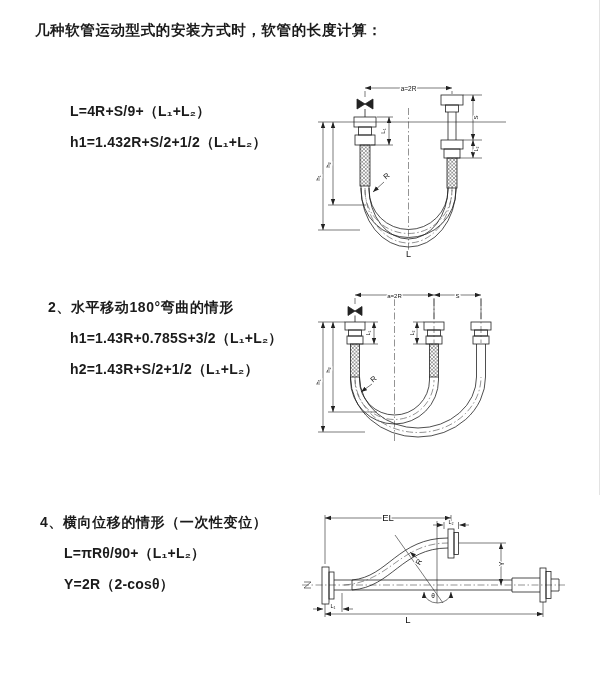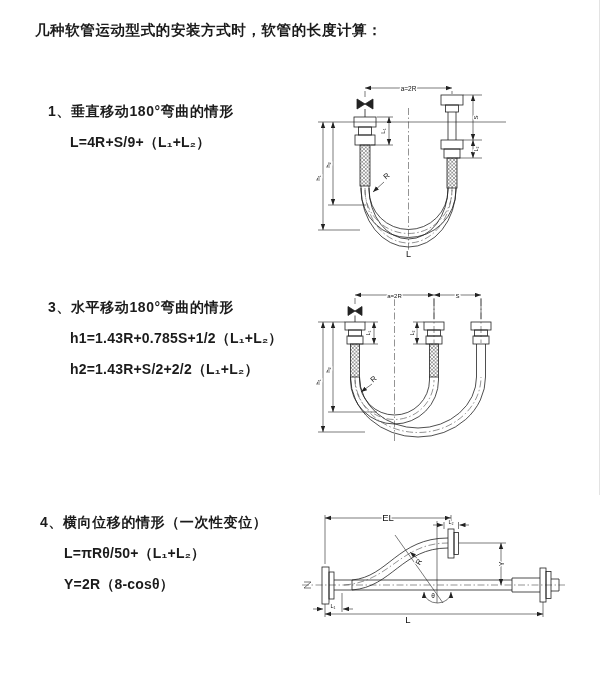--- a/index.html
+++ b/index.html
@@ -25,34 +25,34 @@
   .thin{ stroke-width:0.6 !important; }
 </style>
 </head>
 <body>
 
 <div class="page">
 
   <div class="title">几种软管运动型式的安装方式时，软管的长度计算：</div>
 
   <div class="section" style="left:48px; top:100px;">
-    <div class="sec-heading">1、垂直移动180°弯曲的情形</div>
     <div class="formula">L=4R+S/9+（L₁+L₂）</div>
+    <div class="formula">h1=1.432R+S/2+1/2（L₁+L₂）</div>
   </div>
 
   <div class="section" style="left:48px; top:296px;">
-    <div class="sec-heading">3、水平移动180°弯曲的情形</div>
-    <div class="formula">h1=1.43R+0.785S+1/2（L₁+L₂）</div>
-    <div class="formula">h2=1.43R+S/2+2/2（L₁+L₂）</div>
+    <div class="sec-heading">2、水平移动180°弯曲的情形</div>
+    <div class="formula">h1=1.43R+0.785S+3/2（L₁+L₂）</div>
+    <div class="formula">h2=1.43R+S/2+1/2（L₁+L₂）</div>
   </div>
 
   <div class="section s3" style="left:40px; top:511px;">
     <div class="sec-heading">4、横向位移的情形（一次性变位）</div>
-    <div class="formula">L=πRθ/50+（L₁+L₂）</div>
-    <div class="formula">Y=2R（8-cosθ）</div>
+    <div class="formula">L=πRθ/90+（L₁+L₂）</div>
+    <div class="formula">Y=2R（2-cosθ）</div>
   </div>
 
   <svg class="diagram" style="left:310px; top:70px;" width="260" height="190" viewBox="0 0 260 190">
     <defs>
       <marker id="d1a" orient="auto" markerUnits="userSpaceOnUse" markerWidth="8" markerHeight="6" refX="6" refY="2.2">
         <path d="M0,0 L6,2.2 L0,4.4 Z" fill="#222"></path>
         </marker>
       <marker id="d1s" orient="auto-start-reverse" markerUnits="userSpaceOnUse" markerWidth="8" markerHeight="6" refX="6" refY="2.2">
         <path d="M0,0 L6,2.2 L0,4.4 Z" fill="#222"></path>
         </marker>

